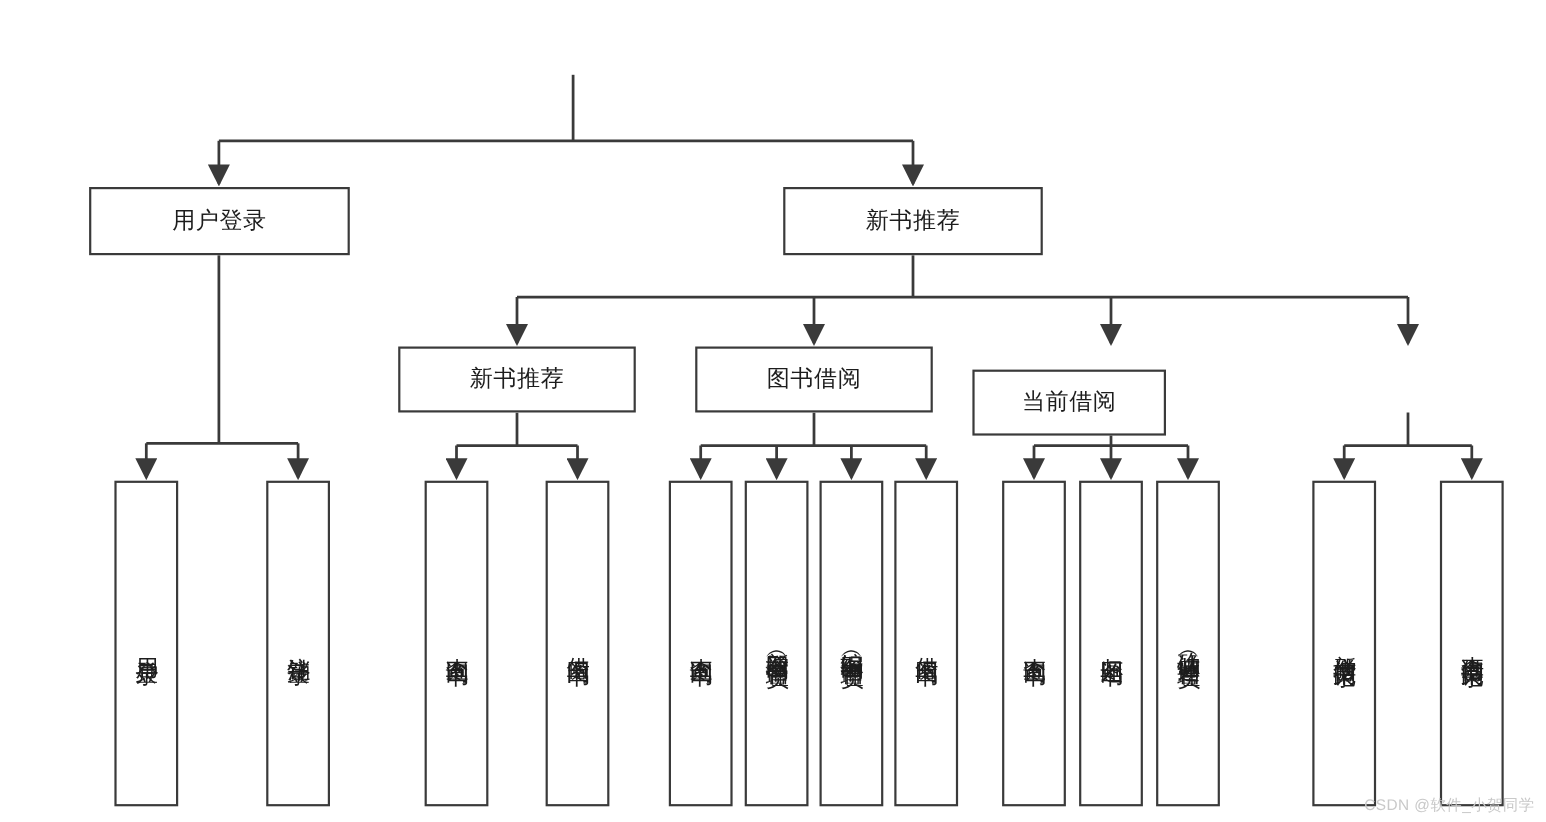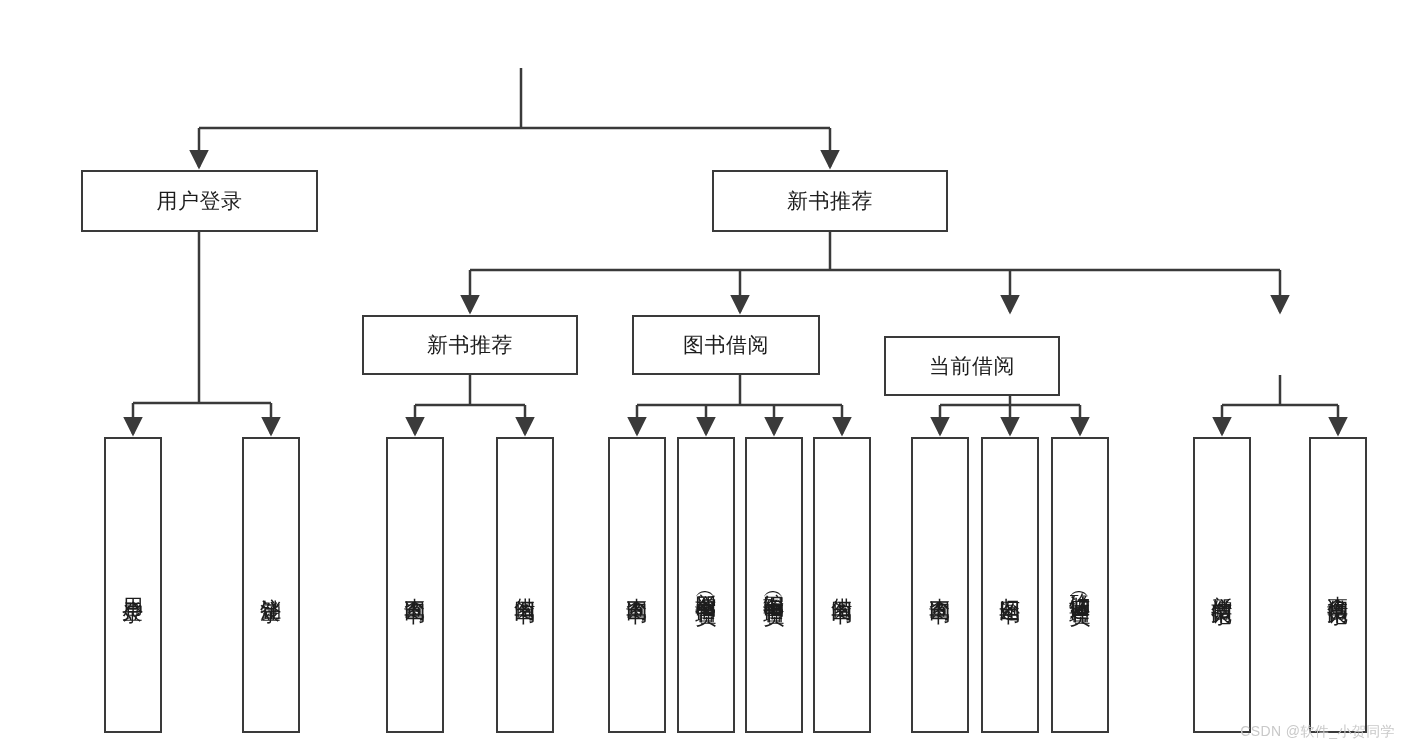--- a/index.html
+++ b/index.html
@@ -128,21 +128,21 @@
   </div>
 
   <div class="node" style="left:712px; top:170px; width:236px; height:62px;">
     <span class="node-label">新书推荐</span>
   </div>
 
   <div class="node" style="left:362px; top:315px; width:216px; height:60px;">
     <span class="node-label">新书推荐</span>
   </div>
 
-  <div class="node" style="left:632px; top:315px; width:188px; height:60px;">
+  <div class="node" style="left:632px; top:315px; width:216px; height:60px;">
     <span class="node-label">图书借阅</span>
   </div>
 
   <div class="node" style="left:884px; top:315px; width:176px; height:60px;margin-top:21px;">
     <span class="node-label">当前借阅</span>
   </div>
 
 
   <div class="node vertical" style="left:104px; top:437px; width:58px; height:296px;">
     <span class="node-label">用户登录</span>

